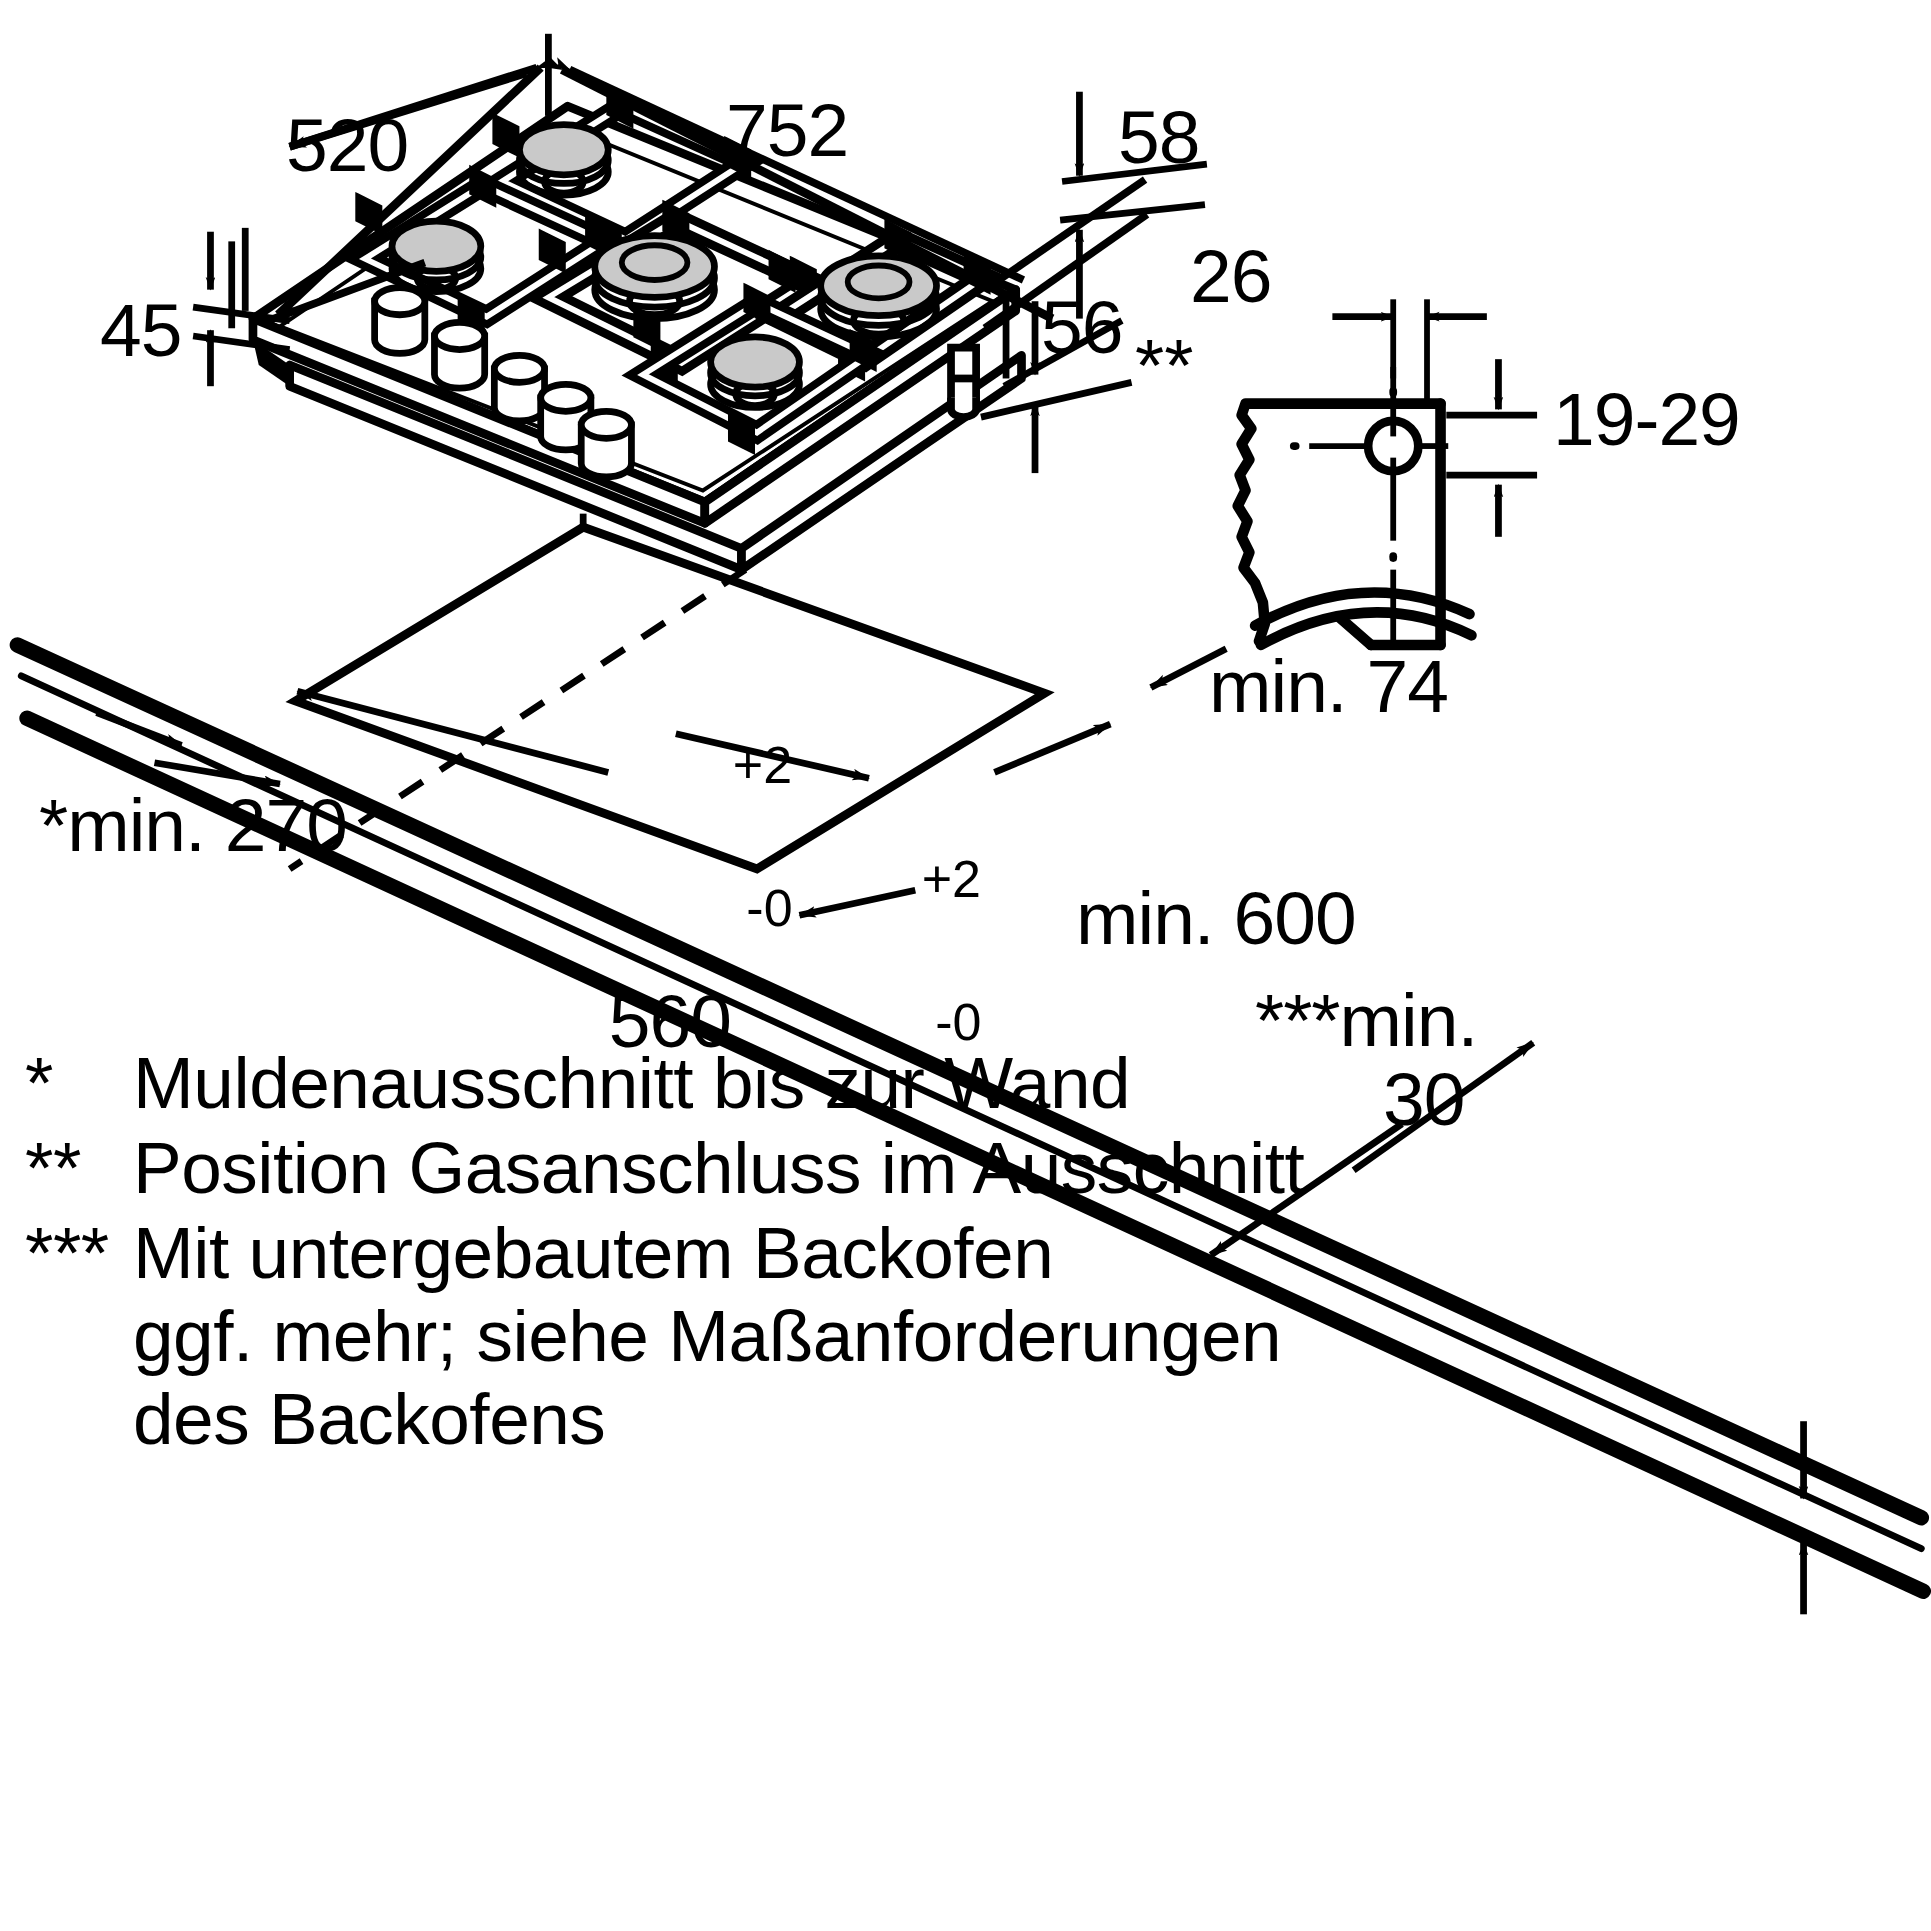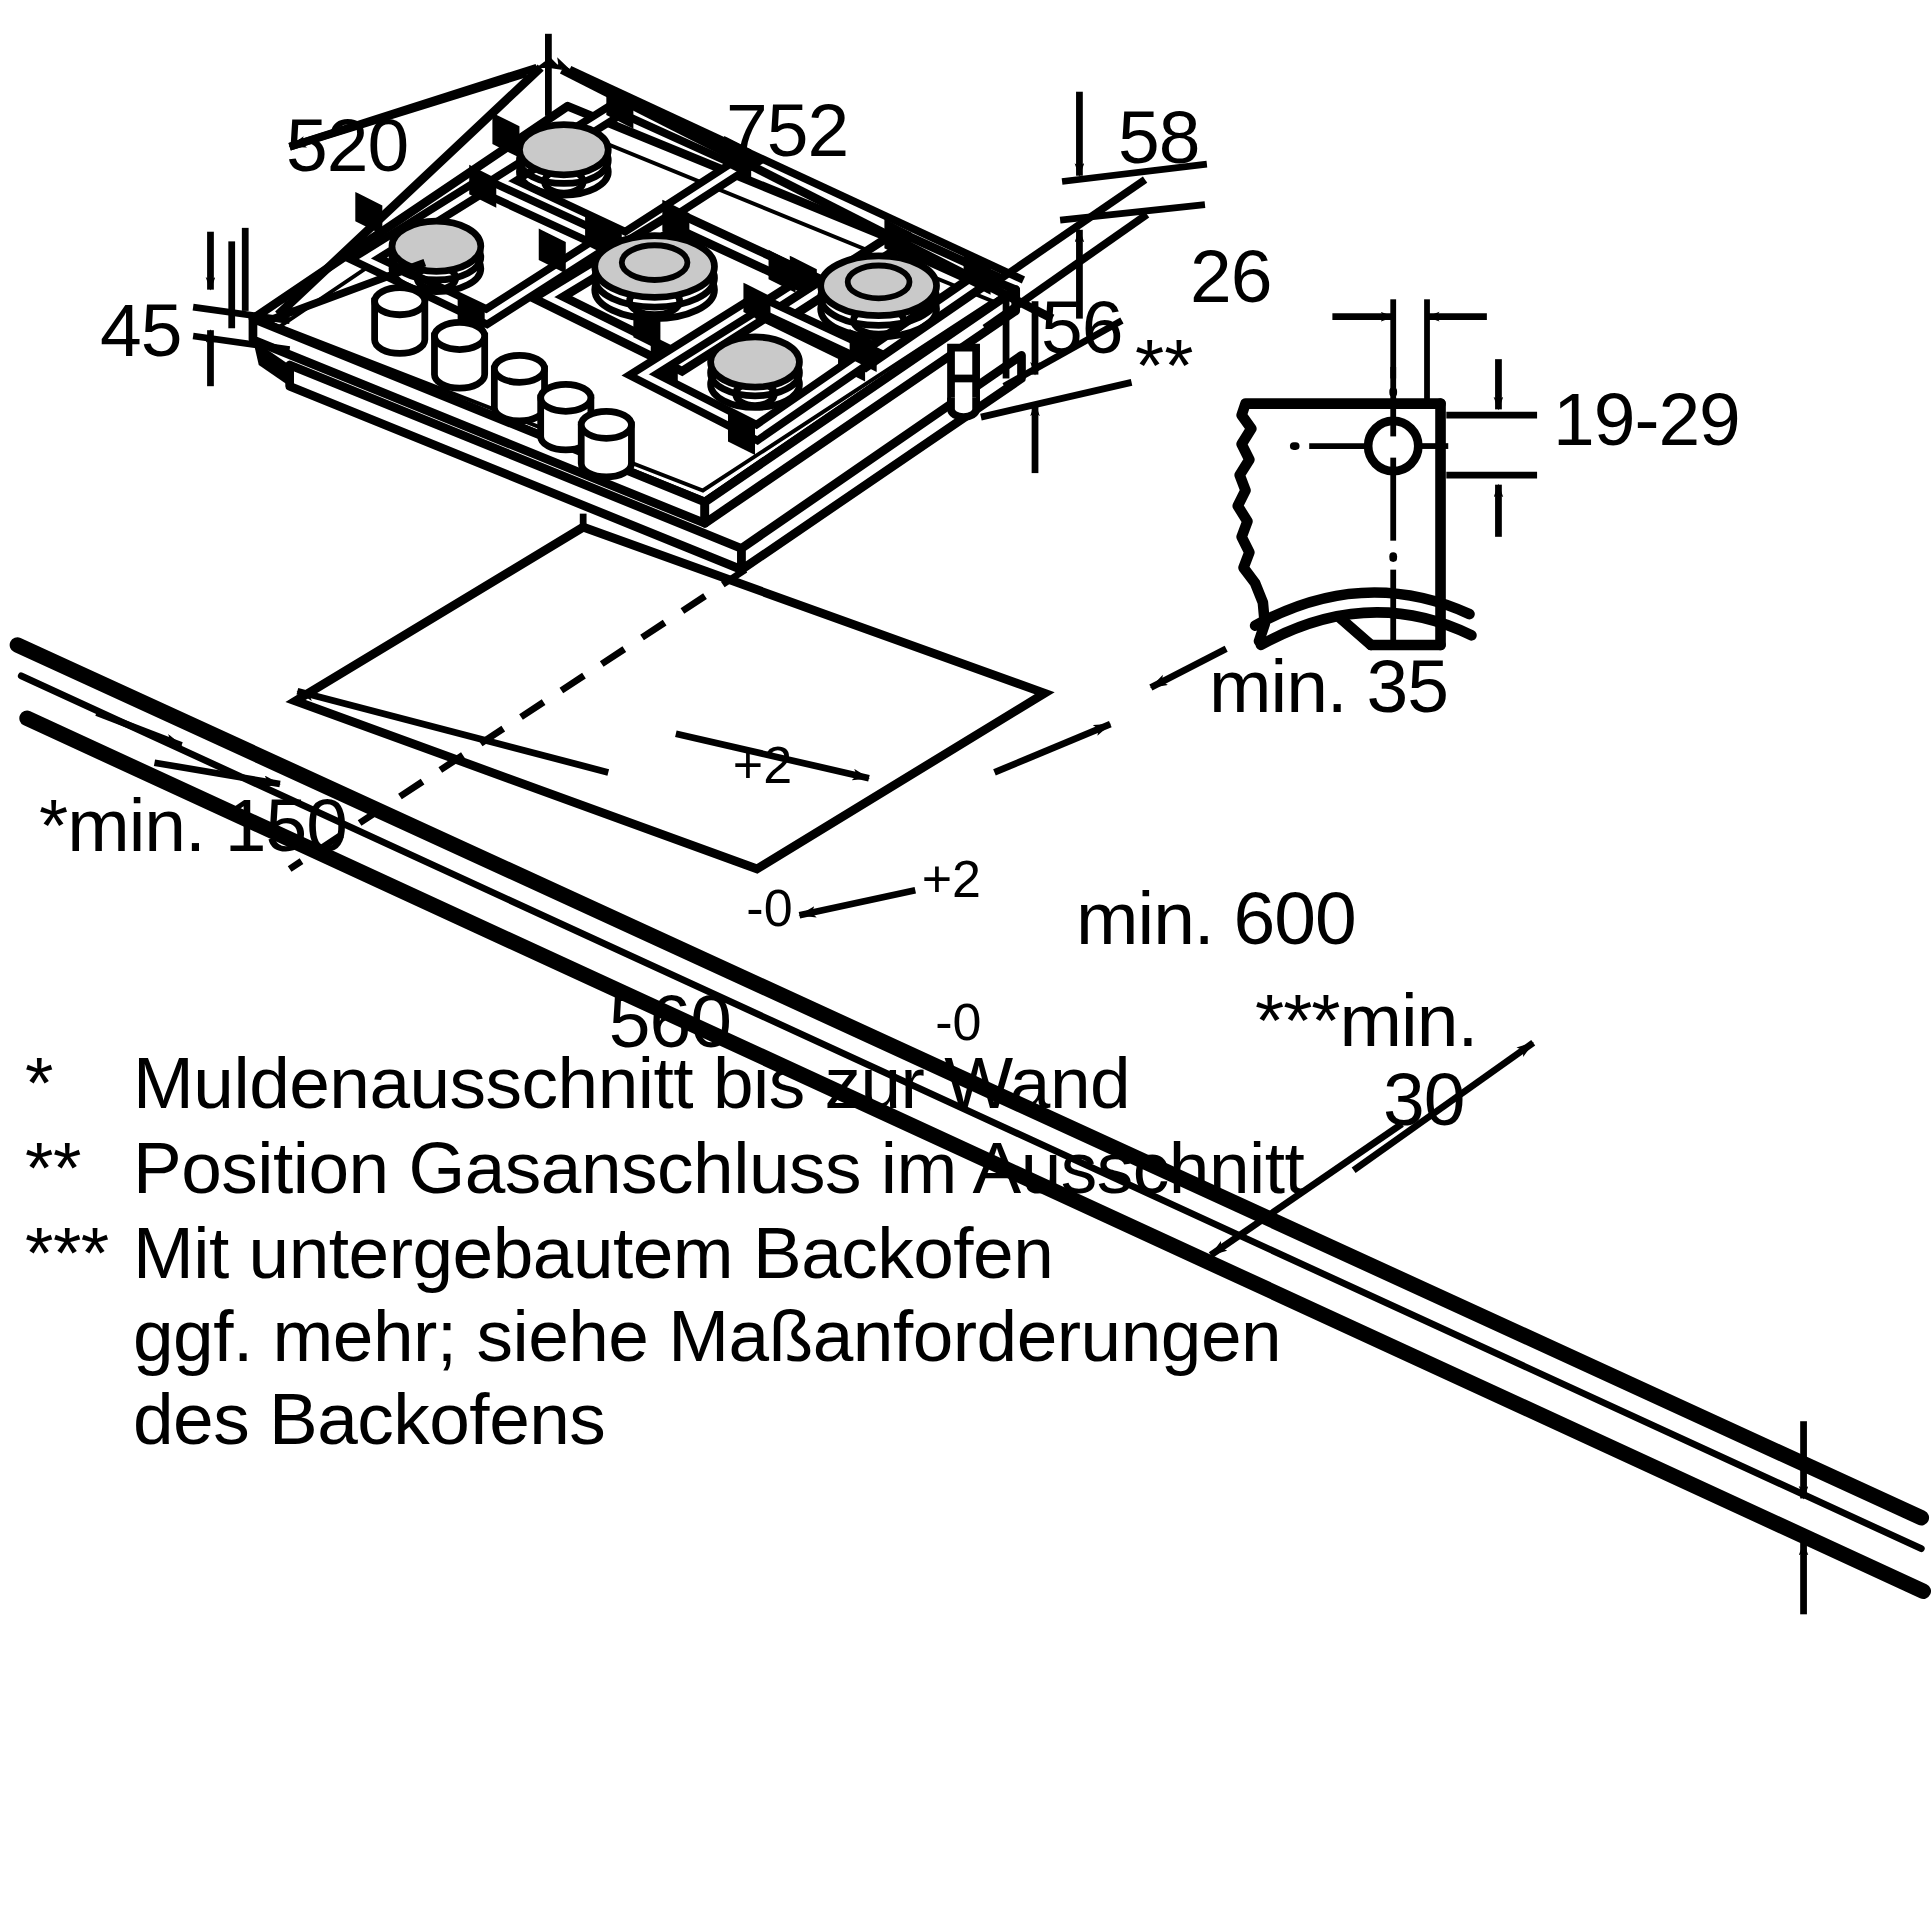--- a/index.html
+++ b/index.html
@@ -336,23 +336,23 @@
     </span>
   </div>
 
   <div class="lbl" style="left:902px; top:769px;">
     <span class="tolblk" style="position:relative; top:-25px; left:1.9px;">
       <span style="display:block;">+2</span>
       <span style="display:block; margin-left:13.5px;">-0</span>
     </span>
   </div>
 
-  <div class="lbl dim" style="left:39px; top:788px;">*min. 150</div>
-
-  <div class="lbl dim" style="left:1209px; top:649px;">min. 35</div>
+  <div class="lbl dim" style="left:39px; top:788px;">*min. 270</div>
+
+  <div class="lbl dim" style="left:1209px; top:649px;">min. 74</div>
 
   <div class="lbl dim" style="left:1076px; top:881px;">min. 600</div>
 
   <div class="lbl dim" style="left:1255px; top:983px;">***min.</div>
   <div class="lbl dim" style="left:1383px; top:1062px;">30</div>
 
   <div style="position:absolute; left:25px; top:1041px; width:1352px;">
 
     <div style="display:flex; align-items:flex-start; margin-bottom:1.9px;">
       <div class="note" style="width:108px; flex:0 0 108px;">*</div>

